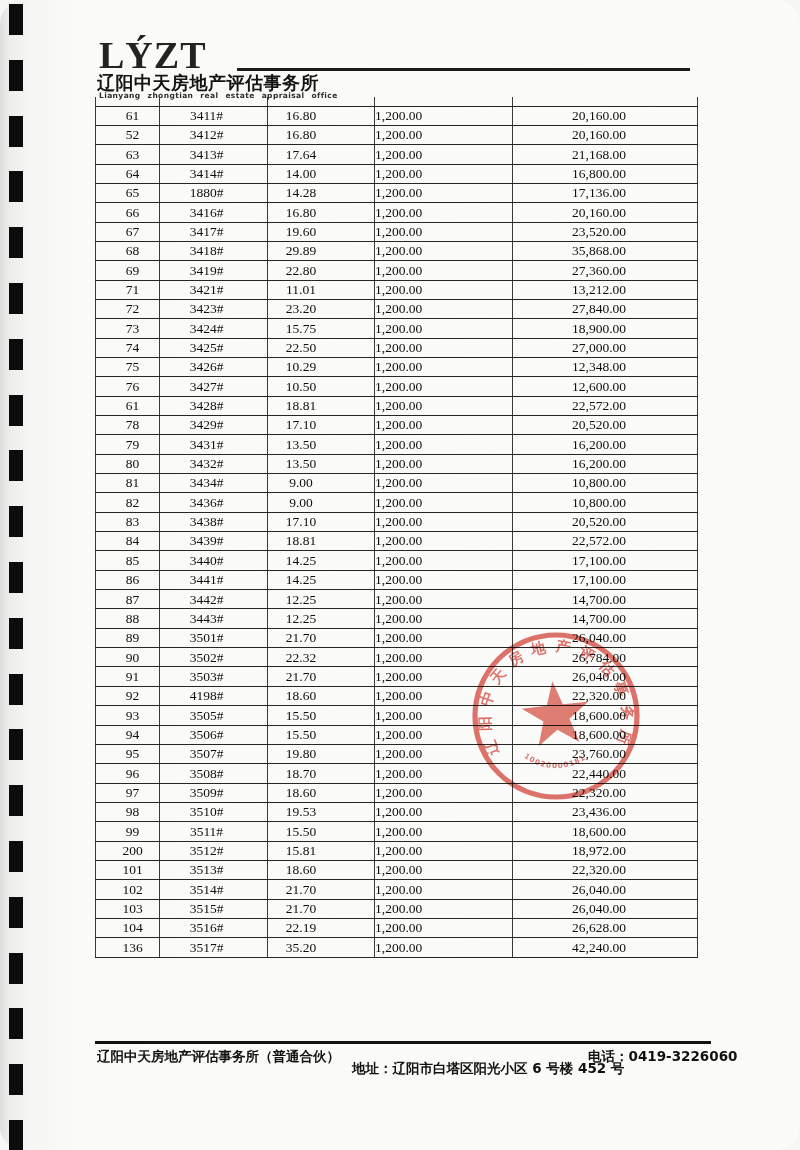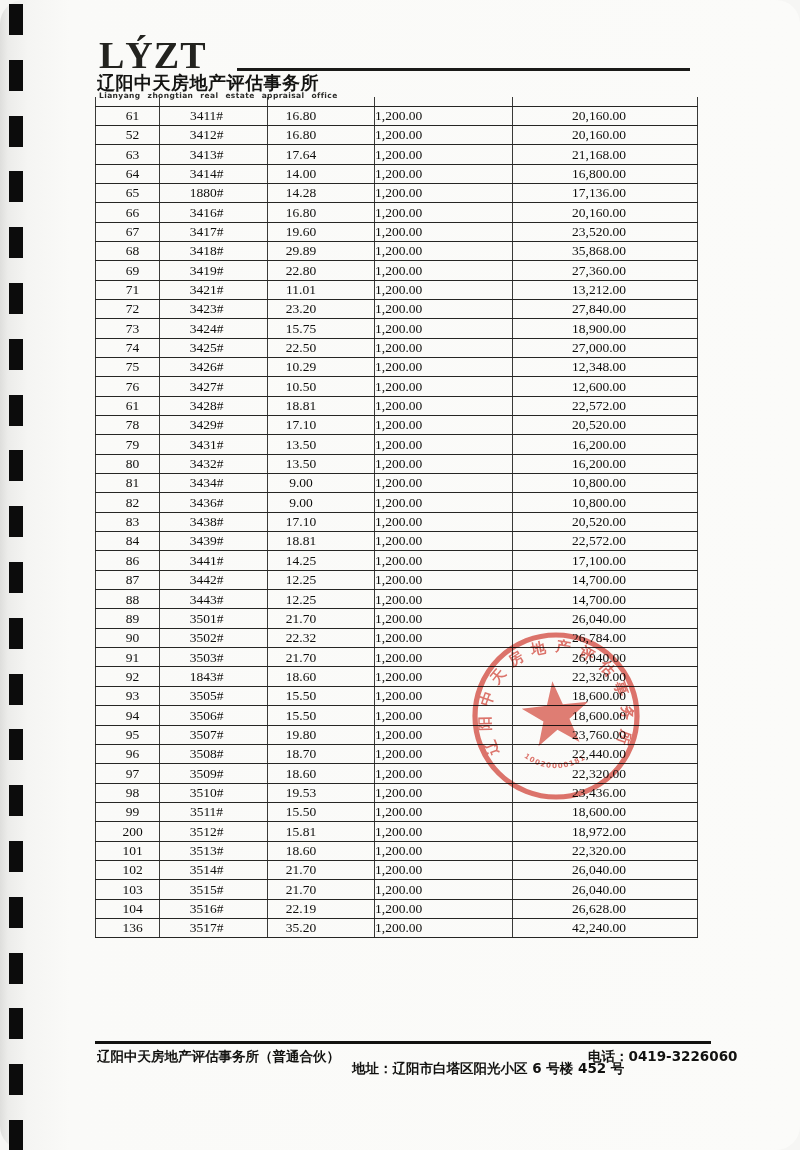--- a/index.html
+++ b/index.html
@@ -253,20 +253,27 @@
       <td class="c5">20,520.00</td>
     </tr>
         <tr>
       <td class="c1">84</td>
       <td class="c2">3439#</td>
       <td class="c3">18.81</td>
       <td class="c4">1,200.00</td>
       <td class="c5">22,572.00</td>
     </tr>
         <tr>
+      <td class="c1">85</td>
+      <td class="c2">3440#</td>
+      <td class="c3">14.25</td>
+      <td class="c4">1,200.00</td>
+      <td class="c5">17,100.00</td>
+    </tr>
+        <tr>
       <td class="c1">86</td>
       <td class="c2">3441#</td>
       <td class="c3">14.25</td>
       <td class="c4">1,200.00</td>
       <td class="c5">17,100.00</td>
     </tr>
         <tr>
       <td class="c1">87</td>
       <td class="c2">3442#</td>
       <td class="c3">12.25</td>
@@ -296,21 +303,21 @@
     </tr>
         <tr>
       <td class="c1">91</td>
       <td class="c2">3503#</td>
       <td class="c3">21.70</td>
       <td class="c4">1,200.00</td>
       <td class="c5">26,040.00</td>
     </tr>
         <tr>
       <td class="c1">92</td>
-      <td class="c2">1843#</td>
+      <td class="c2">4198#</td>
       <td class="c3">18.60</td>
       <td class="c4">1,200.00</td>
       <td class="c5">22,320.00</td>
     </tr>
         <tr>
       <td class="c1">93</td>
       <td class="c2">3505#</td>
       <td class="c3">15.50</td>
       <td class="c4">1,200.00</td>
       <td class="c5">18,600.00</td>

